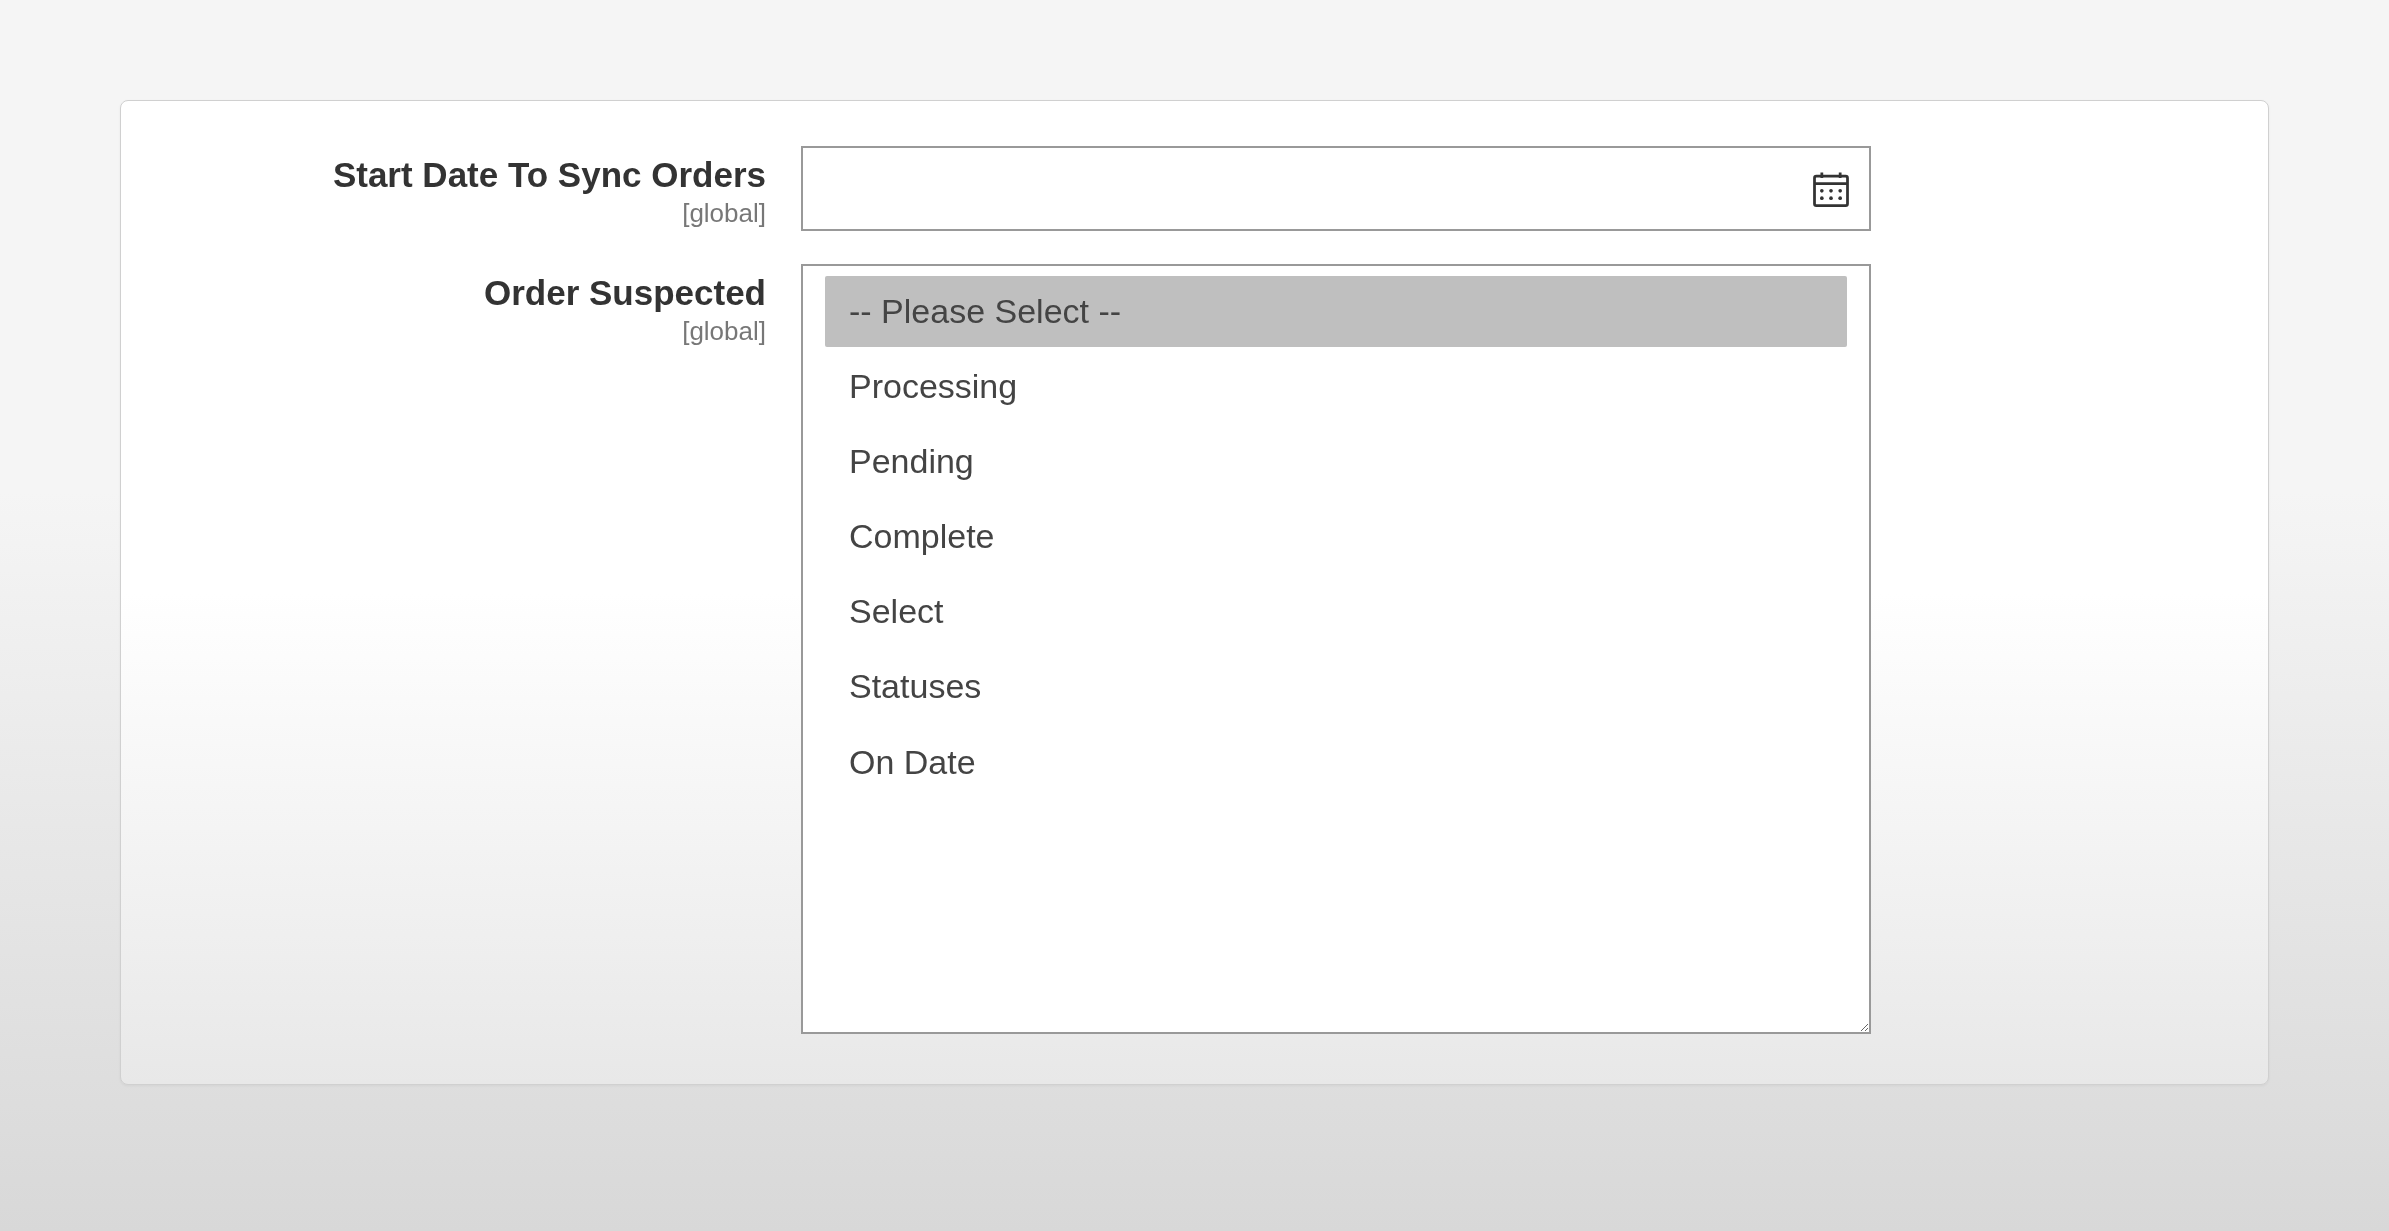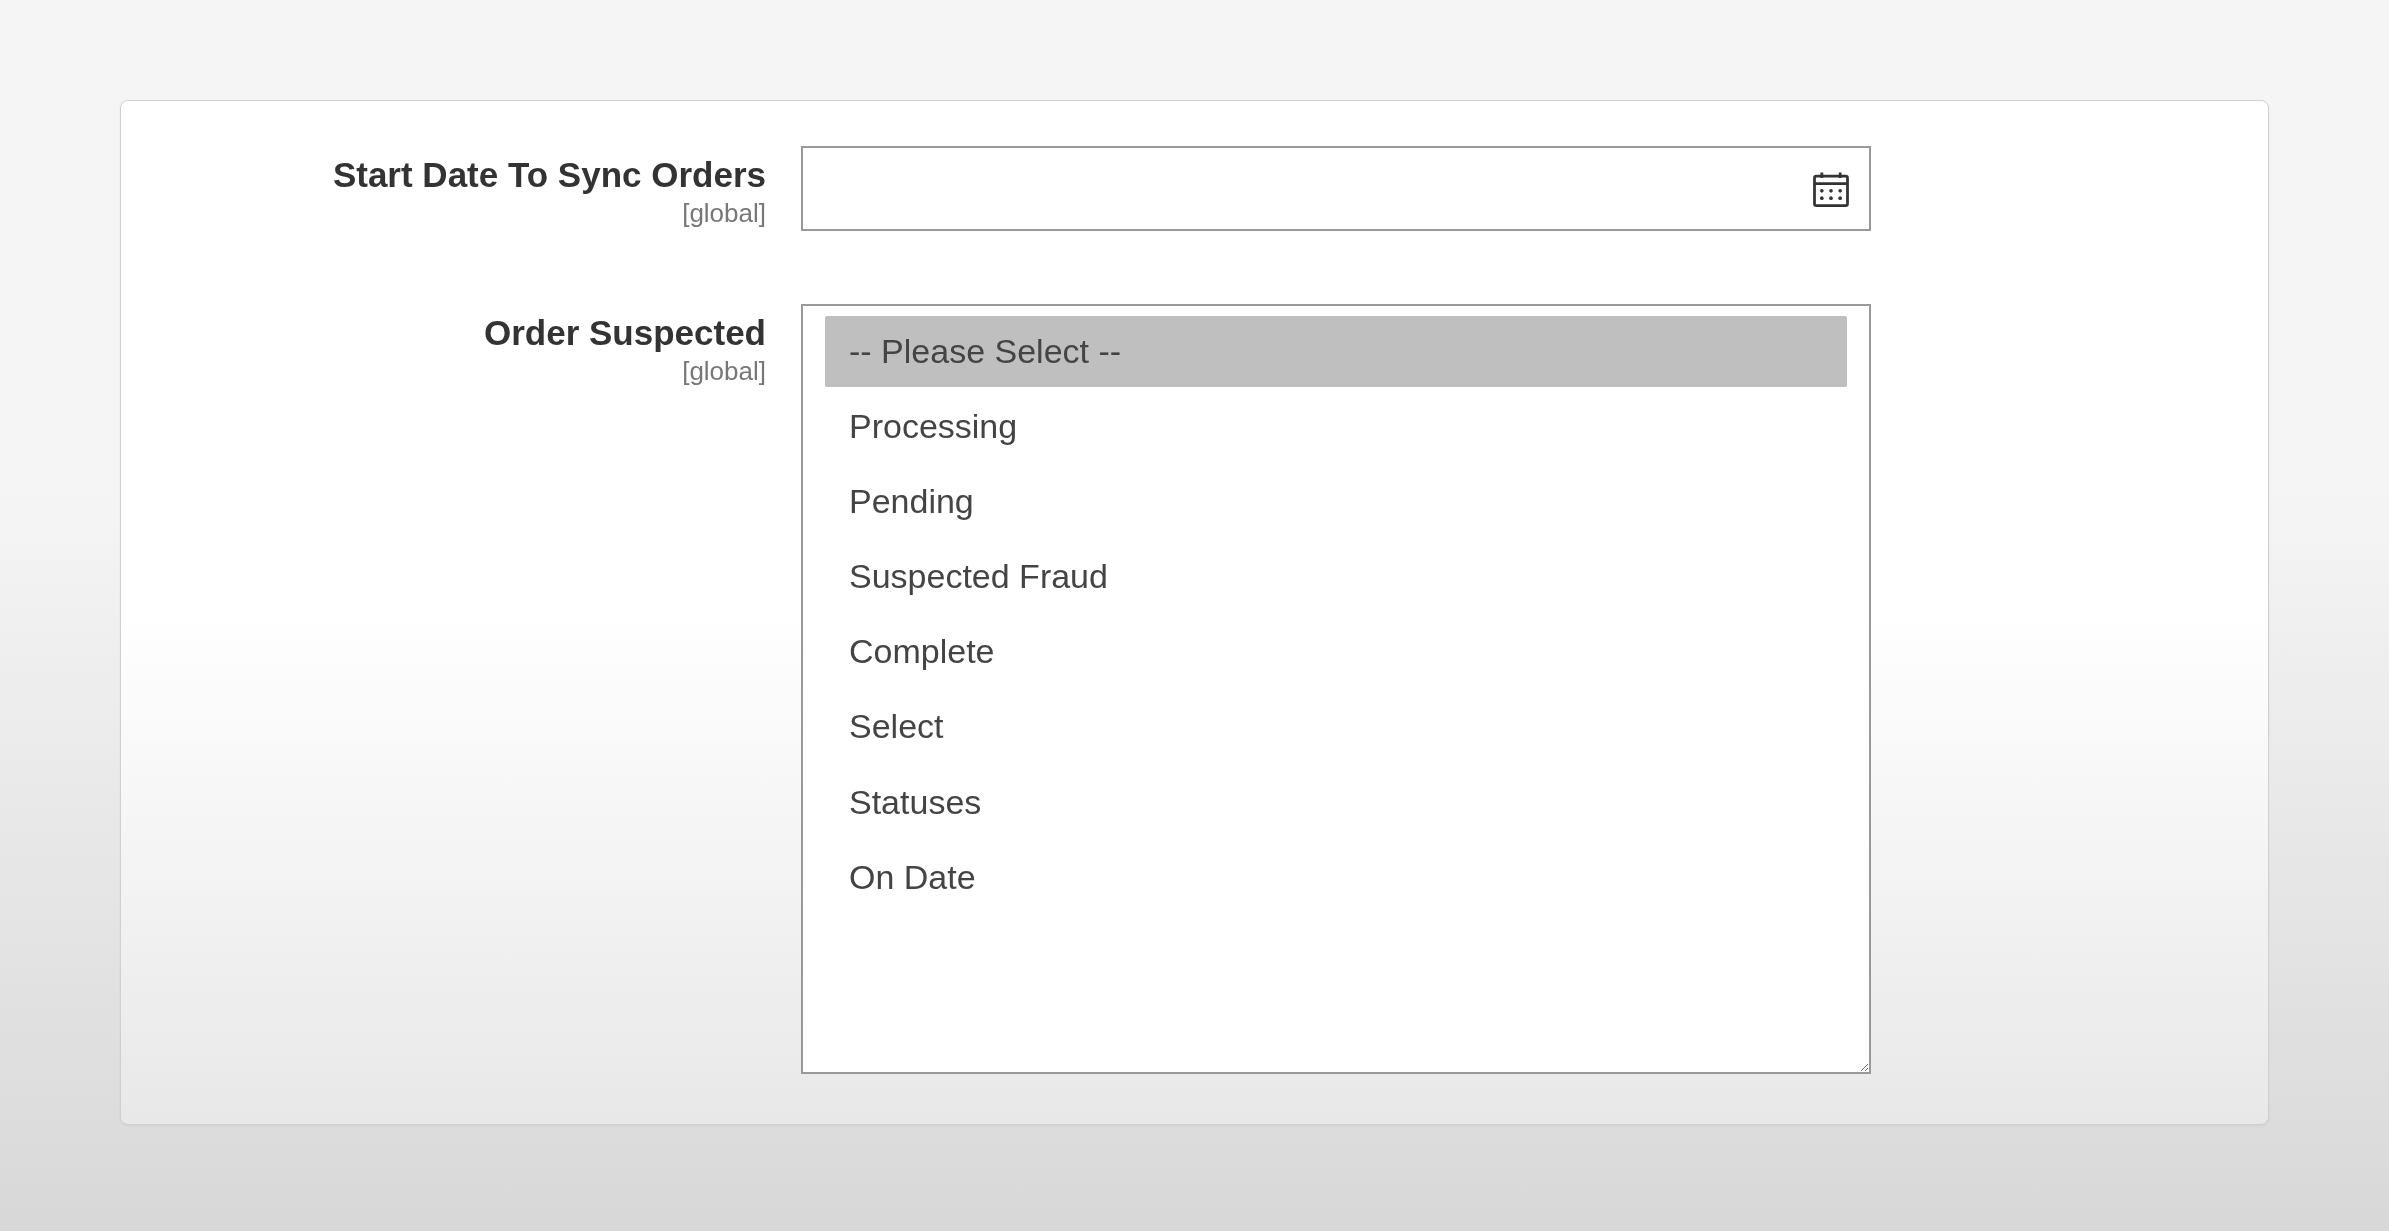--- a/index.html
+++ b/index.html
@@ -19,21 +19,21 @@
       background: linear-gradient(to bottom, #ffffff 0%, #ffffff 50%, #e8e8e8 100%);
       border: 1px solid #d0d0d0;
       border-radius: 8px;
       padding: 45px 60px 50px 60px;
       box-shadow: 0 1px 3px rgba(0,0,0,0.05);
     }
     
     .field-row {
       display: flex;
       align-items: flex-start;
-      margin-bottom: 73px;
+      margin-bottom: 33px;
     }
     
     .field-row:last-child {
       margin-bottom: 0;
     }
     
     .label-col {
       width: 620px;
       text-align: right;
       padding-right: 35px;
@@ -149,21 +149,20 @@
     <div class="label-col">
       <div class="field-label">Order Suspected</div>
       <div class="field-scope">[global]</div>
     </div>
     <div class="input-col">
       <div class="multiselect">
         <div class="multiselect-inner" id="status-options-container">
             <div class="option selected">-- Please Select --</div>
             <div class="option">Processing</div>
             <div class="option">Pending</div>
-            <div class="option">Suspected Fraud</div>
             <div class="option">Complete</div>
             <div class="option">Select</div>
             <div class="option">Statuses</div>
             <div class="option">On Date</div>
           </div>
       </div>
     </div>
   </div>
 
 </div>

